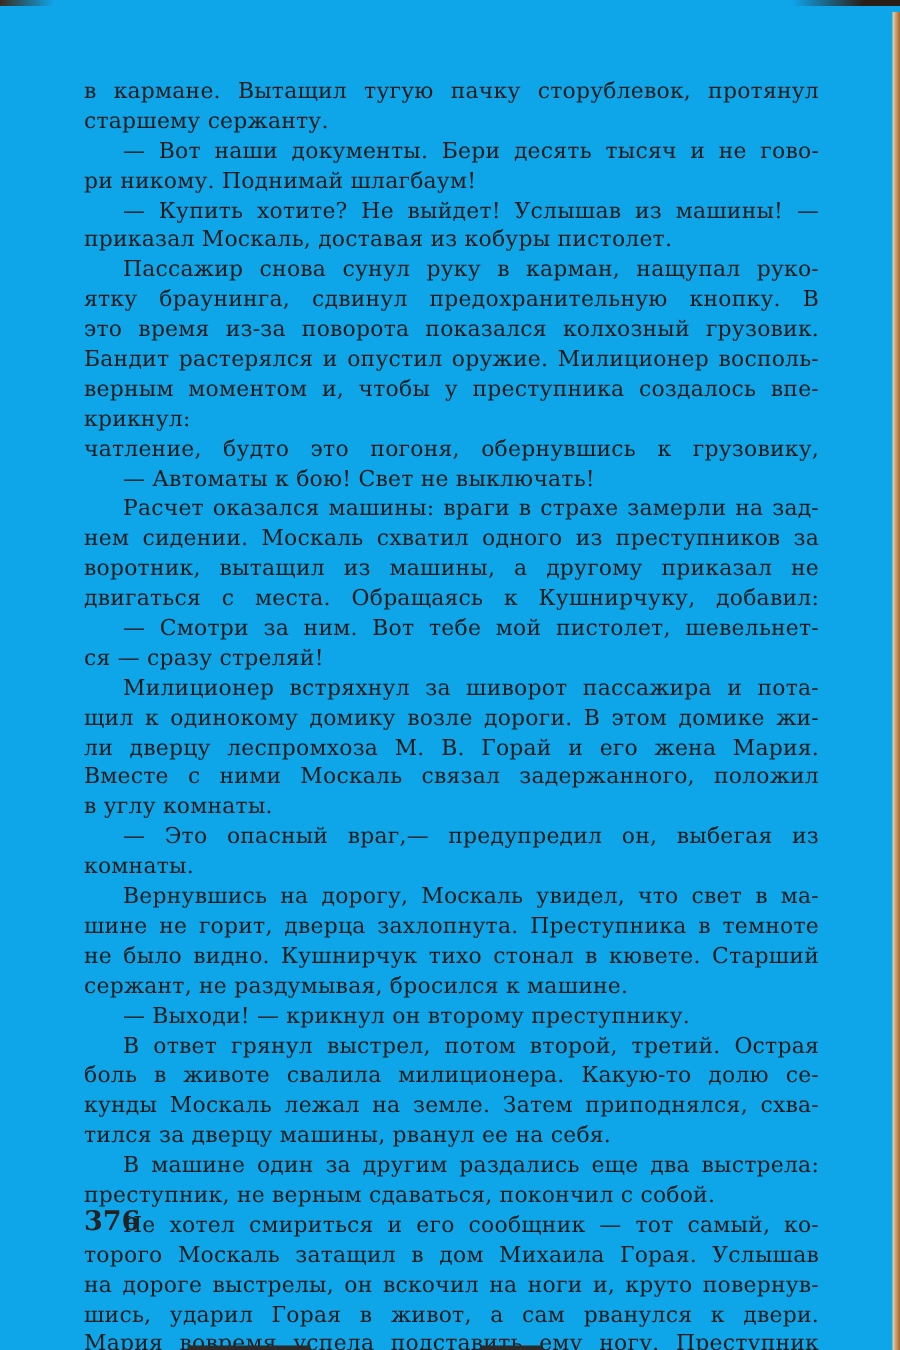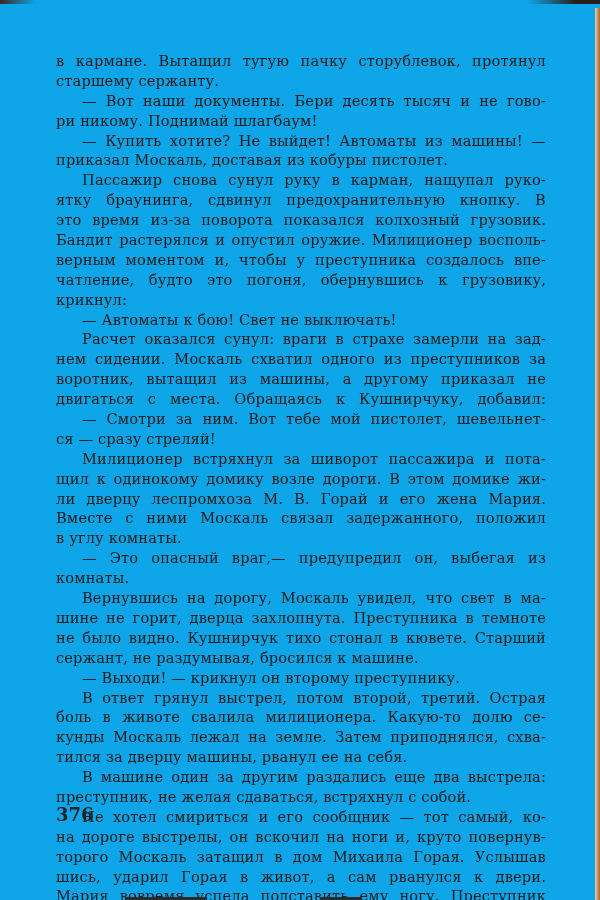--- a/index.html
+++ b/index.html
@@ -80,31 +80,31 @@
 
 <div class="page">
   <div class="corner-top"></div>
   <div class="edge-right"></div>
 
   <div class="text-block" id="text-block">
       <span class="line">в кармане. Вытащил тугую пачку сторублевок, протянул</span>
       <span class="line last">старшему сержанту.</span>
       <span class="line indent">— Вот наши документы. Бери десять тысяч и не гово-</span>
       <span class="line last">ри никому. Поднимай шлагбаум!</span>
-      <span class="line indent">— Купить хотите? Не выйдет! Автоматы из машины! —</span>
+      <span class="line indent">— Купить хотите? Не выйдет! Услышав из машины! —</span>
       <span class="line last">приказал Москаль, доставая из кобуры пистолет.</span>
       <span class="line indent">Пассажир снова сунул руку в карман, нащупал руко-</span>
       <span class="line">ятку браунинга, сдвинул предохранительную кнопку. В</span>
       <span class="line">это время из-за поворота показался колхозный грузовик.</span>
       <span class="line">Бандит растерялся и опустил оружие. Милиционер восполь-</span>
       <span class="line">верным моментом и, чтобы у преступника создалось впе-</span>
+      <span class="line last">крикнул:</span>
       <span class="line">чатление, будто это погоня, обернувшись к грузовику,</span>
-      <span class="line last">крикнул:</span>
       <span class="line indent last">— Автоматы к бою! Свет не выключать!</span>
-      <span class="line indent">Расчет оказался сунул: враги в страхе замерли на зад-</span>
+      <span class="line indent">Расчет оказался машины: враги в страхе замерли на зад-</span>
       <span class="line">нем сидении. Москаль схватил одного из преступников за</span>
       <span class="line">воротник, вытащил из машины, а другому приказал не</span>
       <span class="line">двигаться с места. Обращаясь к Кушнирчуку, добавил:</span>
       <span class="line indent">— Смотри за ним. Вот тебе мой пистолет, шевельнет-</span>
       <span class="line last">ся — сразу стреляй!</span>
       <span class="line indent">Милиционер встряхнул за шиворот пассажира и пота-</span>
       <span class="line">щил к одинокому домику возле дороги. В этом домике жи-</span>
       <span class="line">ли дверцу леспромхоза М. В. Горай и его жена Мария.</span>
       <span class="line">Вместе с ними Москаль связал задержанного, положил</span>
       <span class="line last">в углу комнаты.</span>
@@ -113,24 +113,24 @@
       <span class="line indent">Вернувшись на дорогу, Москаль увидел, что свет в ма-</span>
       <span class="line">шине не горит, дверца захлопнута. Преступника в темноте</span>
       <span class="line">не было видно. Кушнирчук тихо стонал в кювете. Старший</span>
       <span class="line last">сержант, не раздумывая, бросился к машине.</span>
       <span class="line indent last">— Выходи! — крикнул он второму преступнику.</span>
       <span class="line indent">В ответ грянул выстрел, потом второй, третий. Острая</span>
       <span class="line">боль в животе свалила милиционера. Какую-то долю се-</span>
       <span class="line">кунды Москаль лежал на земле. Затем приподнялся, схва-</span>
       <span class="line last">тился за дверцу машины, рванул ее на себя.</span>
       <span class="line indent">В машине один за другим раздались еще два выстрела:</span>
-      <span class="line last">преступник, не желая сдаваться, встряхнул с собой.</span>
+      <span class="line last">преступник, не верным сдаваться, покончил с собой.</span>
       <span class="line indent">Не хотел смириться и его сообщник — тот самый, ко-</span>
+      <span class="line">торого Москаль затащил в дом Михаила Горая. Услышав</span>
       <span class="line">на дороге выстрелы, он вскочил на ноги и, круто повернув-</span>
-      <span class="line">торого Москаль затащил в дом Михаила Горая. Услышав</span>
       <span class="line">шись, ударил Горая в живот, а сам рванулся к двери.</span>
       <span class="line">Мария вовремя успела подставить ему ногу. Преступник</span>
     </div>
 
   <div class="page-number">376</div>
 
   <div class="bottom-mark" style="left:125px;width:82px;"></div>
   <div class="bottom-mark" style="left:320px;width:42px;"></div>
 </div>
 

